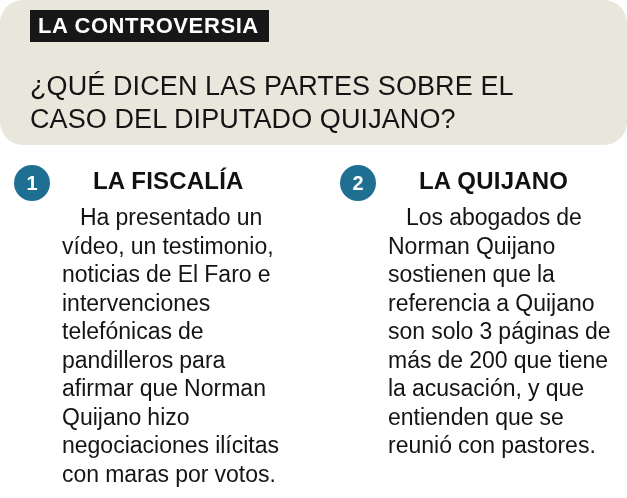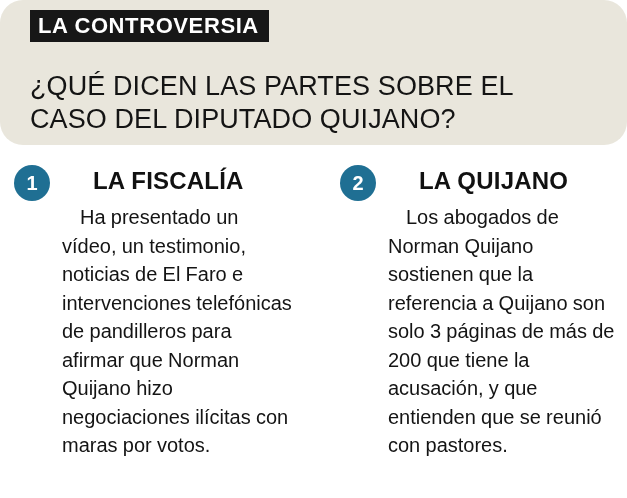--- a/index.html
+++ b/index.html
@@ -109,21 +109,21 @@
     letter-spacing: 0.2px;
     white-space: nowrap;
     margin-left: 31px;
   }
   .item-body {
     position: absolute;
     left: 48px;
     top: 58px;
     width: 235px;
     font-family: "Liberation Sans", sans-serif;
-    font-size: 20px;
+    font-size: 23px;
     line-height: 28.5px;
     color: #141414;
     text-indent: 18px;
     text-align: left;
     word-spacing: -0.3px;
   }
   .col-2 .item-body { width: 228px; }
 </style>
 </head>
 <body>

